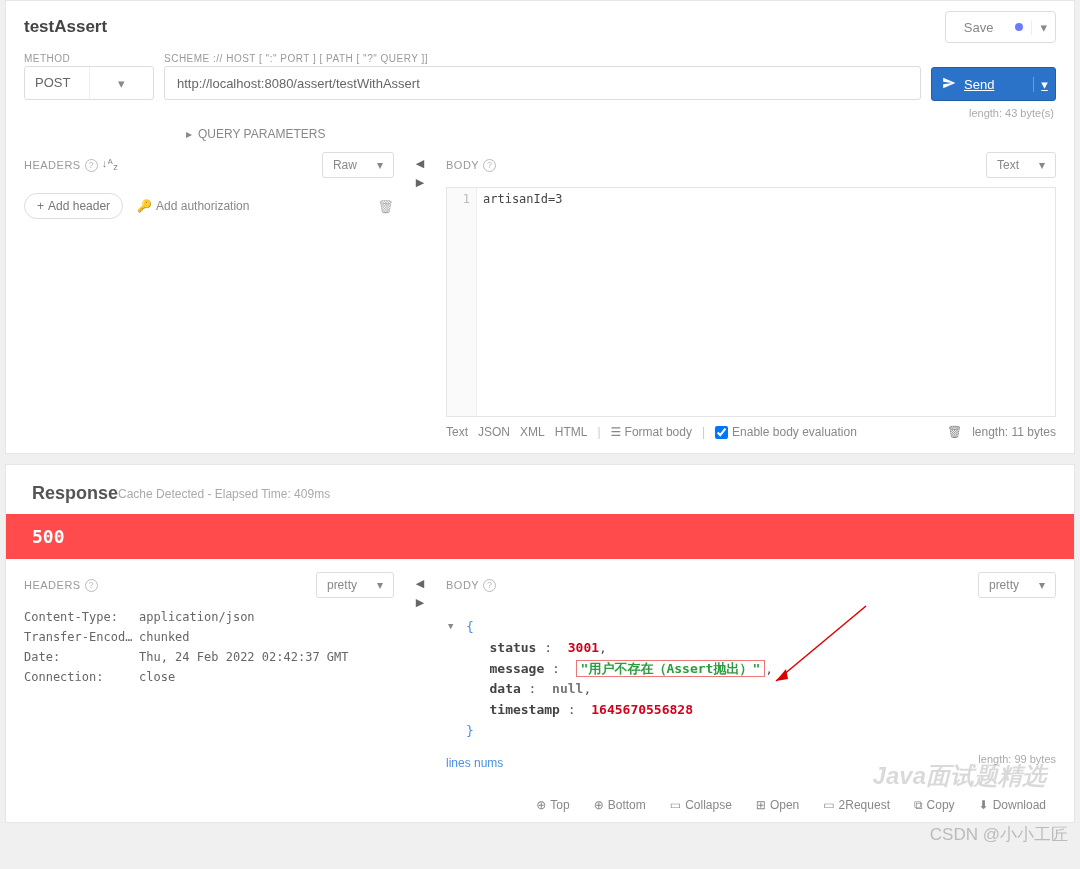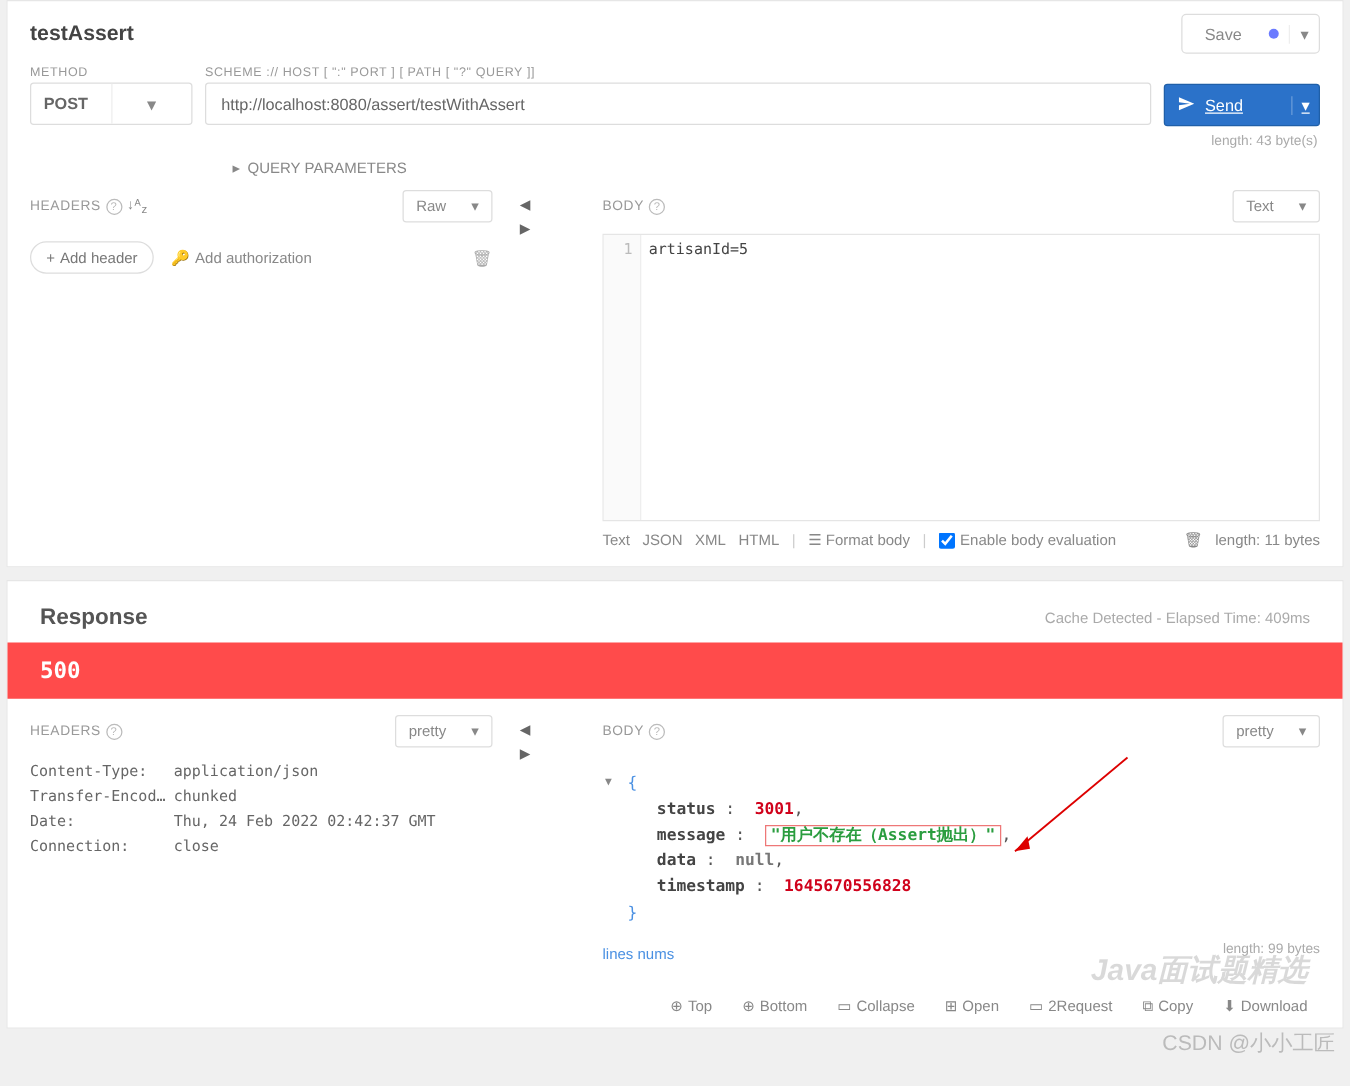--- a/index.html
+++ b/index.html
@@ -10,54 +10,54 @@
 .save-btn { display: flex; align-items: center; border: 1px solid #ddd; border-radius: 4px; background: #fff; height: 32px; }
 .save-btn .lbl { padding: 0 14px 0 18px; color: #888; }
 .dot { width: 8px; height: 8px; border-radius: 50%; background: #6b7bff; display: inline-block; margin: 0 8px; }
 .save-btn .caret { padding: 0 8px; border-left: 1px solid #eee; color: #888; }
 .req-row { display: flex; gap: 10px; padding: 4px 18px; }
 .method-col { width: 130px; }
 .url-col { flex: 1; }
 .send-col { width: 125px; }
 .lbl-sm { font-size: 10px; color: #999; letter-spacing: .5px; margin-bottom: 2px; display: block; }
 .sel { display: flex; border: 1px solid #ddd; border-radius: 3px; height: 34px; }
-.sel span { flex: 1; padding: 8px 10px; color: #666; font-weight: bold; }
+.sel span { flex: 1; padding: 8px 10px; color: #666; }
 .sel .dd { width: 24px; display: flex; align-items: center; justify-content: center; border-left: 1px solid #eee; color: #888; }
 .url-input { width: 100%; height: 34px; border: 1px solid #ddd; border-radius: 3px; padding: 0 12px; color: #666; font-size: 13px; }
 .send-btn { display: flex; height: 34px; background: #2b72c9; border: 1px solid #1f5fa8; border-radius: 3px; color: #fff; align-items: center; margin-top: 14px; text-decoration: underline; }
 .send-btn .icon { padding: 0 8px 0 10px; }
 .send-btn .txt { flex: 1; text-align: left; }
 .send-btn .dd { width: 22px; border-left: 1px solid rgba(255,255,255,.3); display: flex; align-items: center; justify-content: center; }
 .len { text-align: right; font-size: 11px; color: #aaa; padding: 2px 20px 4px; }
 .qp { padding: 4px 0 10px 180px; color: #888; font-size: 12px; }
 .qp .arr { color: #888; margin-right: 6px; }
 .split { display: flex; padding: 0 18px 14px; gap: 6px; }
 .left { width: 370px; }
 .mid-arrows { width: 40px; display: flex; flex-direction: column; align-items: center; gap: 6px; padding-top: 6px; color: #666; }
 .mid-arrows span { cursor: pointer; font-size: 11px; }
-.right { flex: 1; margin-left: 36px; }
+.right { flex: 1; }
 .sec-hd { display: flex; align-items: center; justify-content: space-between; margin-bottom: 8px; height: 28px; }
 .sec-title { font-size: 11px; color: #999; letter-spacing: .5px; display: flex; align-items: center; gap: 4px; }
 .help { display: inline-flex; width: 13px; height: 13px; border: 1px solid #bbb; border-radius: 50%; align-items: center; justify-content: center; font-size: 9px; color: #bbb; }
 .sort-ic { font-size: 11px; color: #888; }
 .raw-btn, .pretty-btn, .text-btn { border: 1px solid #ddd; border-radius: 3px; padding: 5px 10px; font-size: 12px; color: #888; background: #fff; display: inline-flex; align-items: center; gap: 20px; }
 .hdr-ta { width: 100%; height: 140px; border: 1px solid #ddd; border-radius: 3px; padding: 8px 10px; font-size: 13px; color: #777; resize: none; font-family: inherit; }
 .hdr-actions { display: flex; align-items: center; gap: 14px; margin-top: 14px; }
 .add-hdr { border: 1px solid #ddd; border-radius: 14px; padding: 5px 12px; font-size: 12px; color: #777; background: #fff; display: inline-flex; align-items: center; gap: 4px; }
 .auth-link { color: #888; font-size: 12px; display: inline-flex; align-items: center; gap: 4px; }
 .trash { margin-left: auto; color: #aaa; cursor: pointer; }
 .body-editor { border: 1px solid #e5e5e5; height: 230px; font-family: Menlo, Consolas, monospace; font-size: 12px; display: flex; }
 .gutter { width: 30px; background: #fafafa; border-right: 1px solid #eee; color: #bbb; text-align: right; padding: 4px 6px; }
 .code { padding: 4px 6px; color: #444; }
 .body-ft { display: flex; align-items: center; gap: 10px; font-size: 12px; color: #888; margin-top: 8px; flex-wrap: wrap; }
 .body-ft .spacer { flex: 1; }
 .body-ft label { display: inline-flex; align-items: center; gap: 4px; }
 .sep { color: #ccc; }
 .resp { background: #fff; border: 1px solid #e6e6e6; margin: 10px 5px 0; }
-.resp-hd { display: flex; justify-content: space-between; align-items: center; padding: 18px 26px 10px; }
+.resp-hd { display: flex; align-items: center; padding: 18px 26px 10px; }
 .resp-title { font-size: 18px; font-weight: bold; color: #555; }
 .timing { font-size: 12px; color: #aaa; }
 .status-bar { background: #ff4b4b; color: #fff; font-weight: bold; font-size: 18px; padding: 12px 26px; font-family: Menlo, Consolas, monospace; }
 .resp-body { display: flex; padding: 12px 18px; gap: 6px; }
 .rh-list { font-family: Menlo, Consolas, monospace; font-size: 12px; color: #666; margin: 6px 0 18px; }
 .rh-list .row { display: flex; padding: 3px 0; }
 .rh-list .k { width: 115px; white-space: nowrap; overflow: hidden; text-overflow: ellipsis; }
 .complete-hdr { font-size: 11px; color: #888; letter-spacing: .5px; padding: 6px 0; }
 .json-pretty { font-family: Menlo, Consolas, monospace; font-size: 13px; padding: 10px 6px 0 20px; line-height: 1.6; position: relative; }
 .json-pretty .toggle { position: absolute; left: 2px; top: 12px; color: #888; font-size: 9px; }
@@ -153,21 +153,21 @@
           <span>BODY</span>
           <span class="help">?</span>
         </div>
         <div class="text-btn">
             <span>Text</span> 
             <span>▾</span>
           </div>
       </div>
       <div class="body-editor">
         <div class="gutter">1</div>
-        <div class="code">artisanId=5</div>
+        <div class="code">artisanId=3</div>
       </div>
       <div class="body-ft">
         <span>Text</span>
         <span>JSON</span>
         <span>XML</span>
         <span>HTML</span>
         <span class="sep">|</span>
         <span>☰ <span>Format body</span></span>
         <span class="sep">|</span>
         <label>

